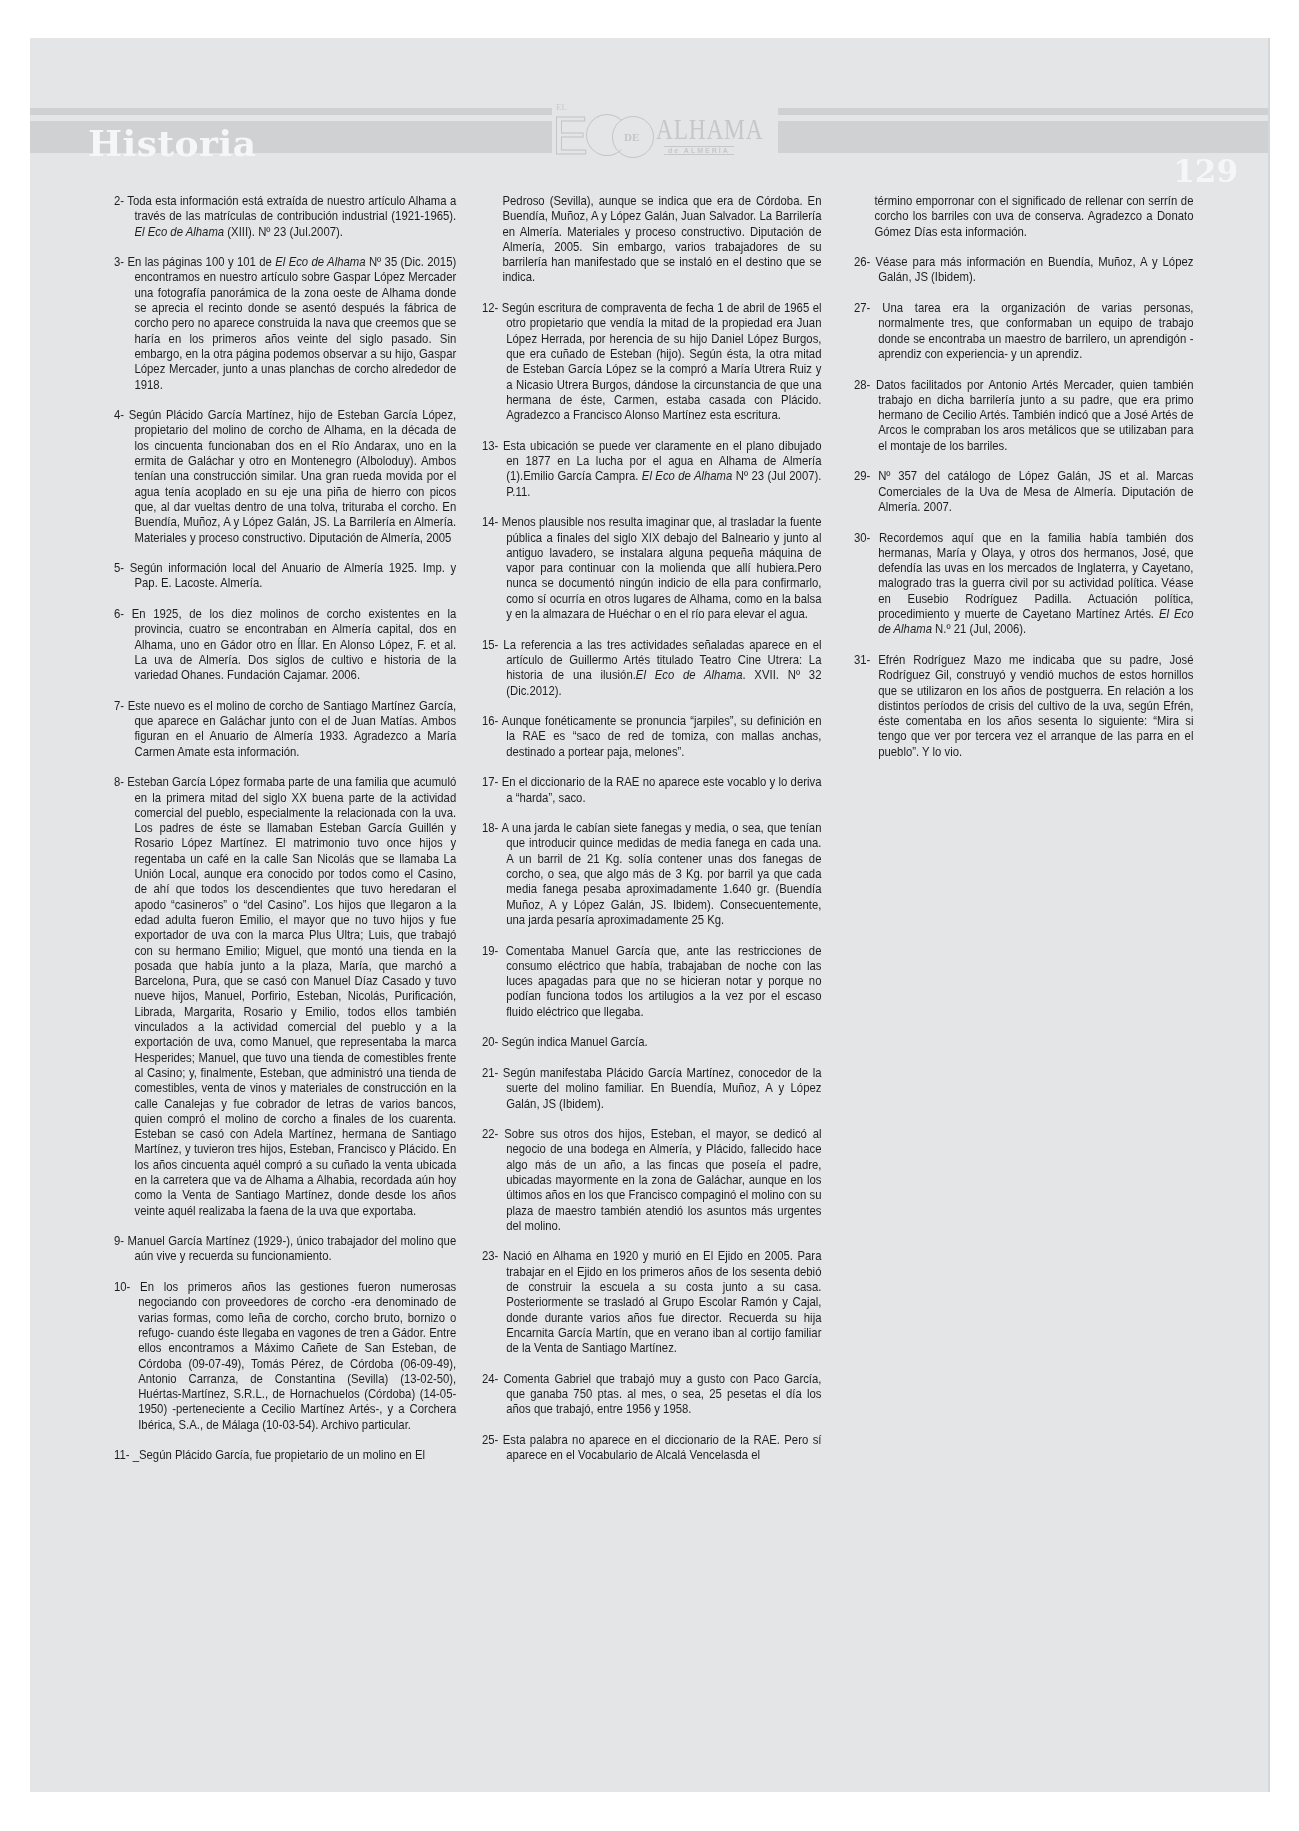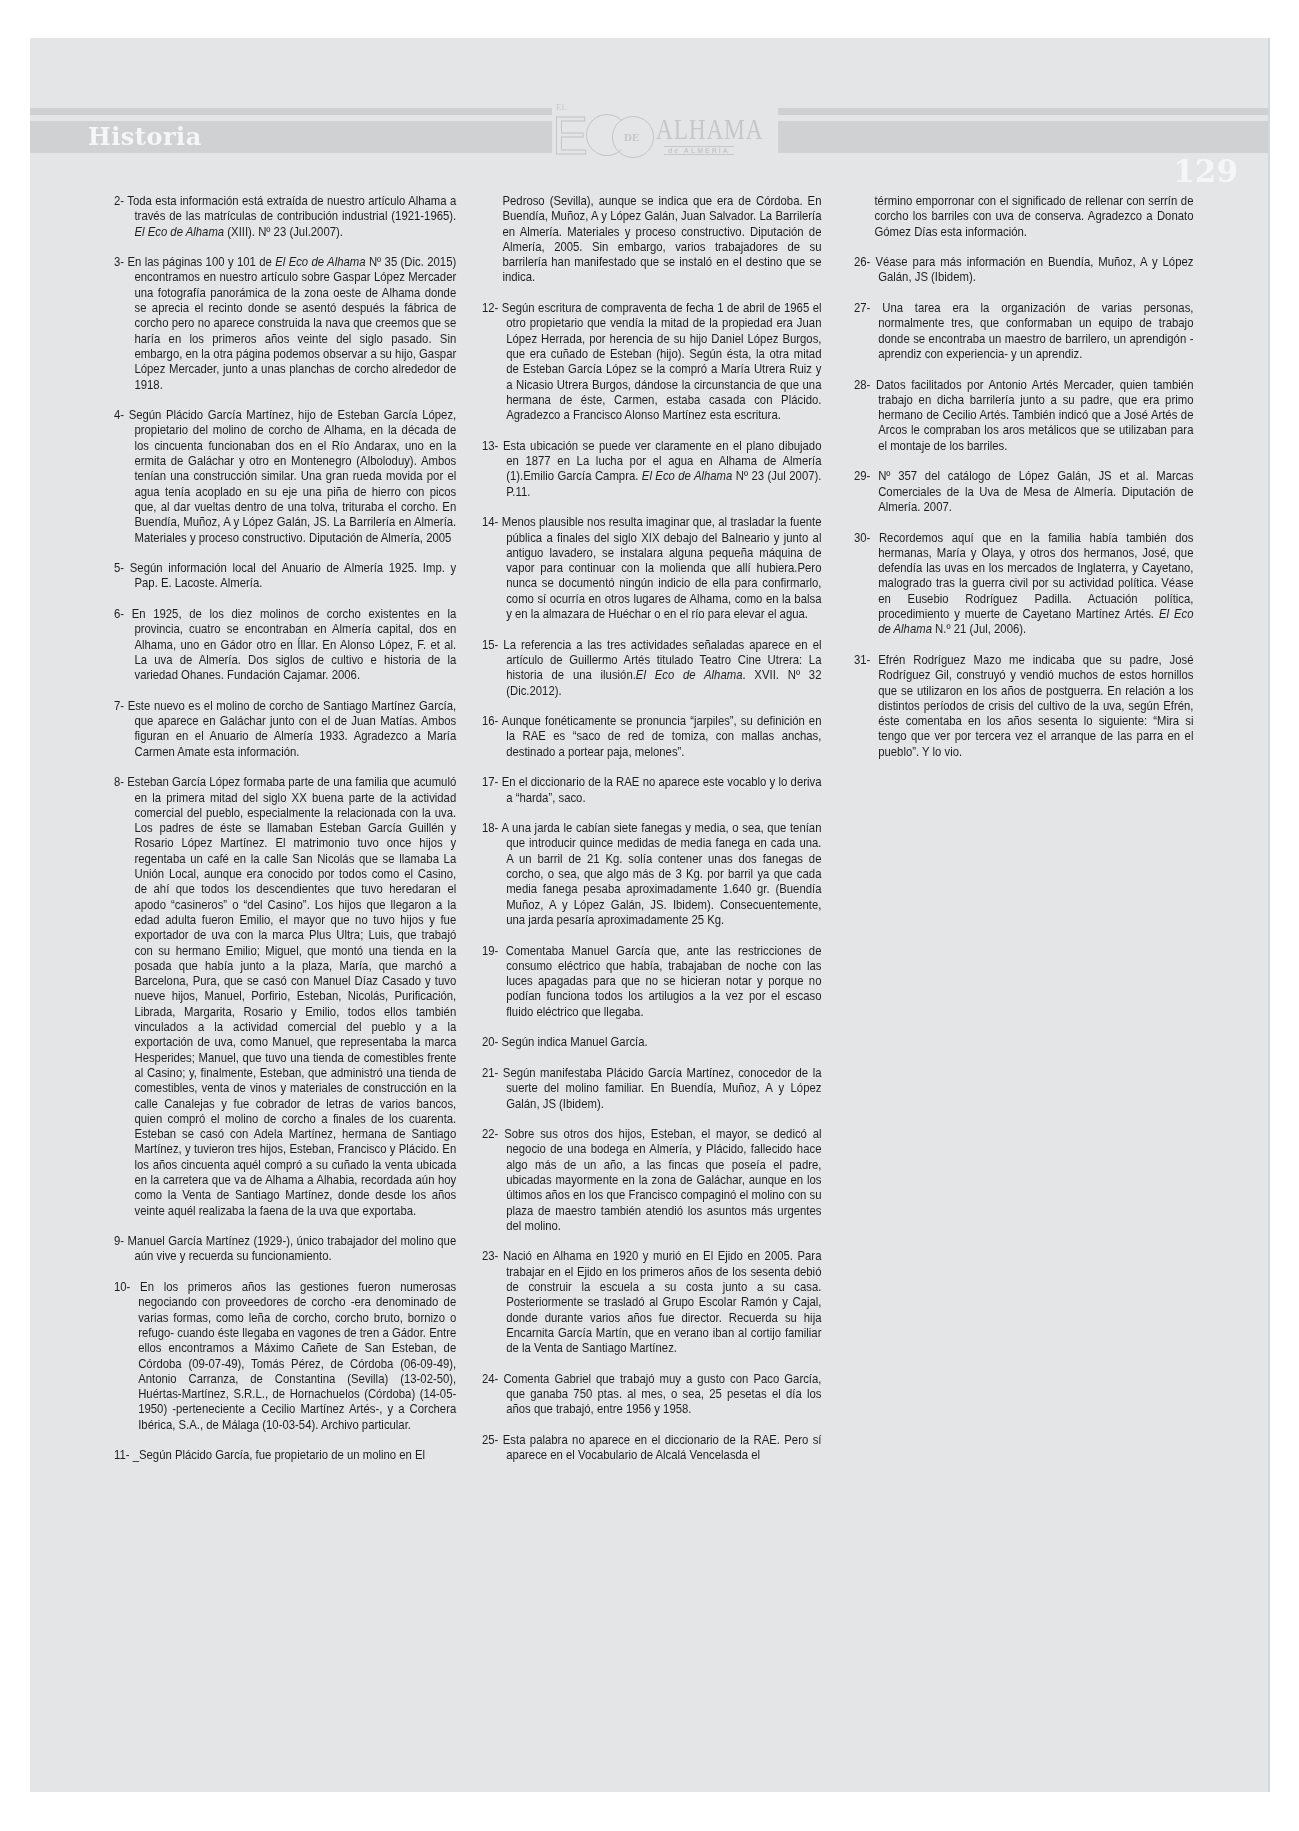--- a/index.html
+++ b/index.html
@@ -3,21 +3,21 @@
 <meta charset="utf-8">
 <style>
   html, body { margin:0; padding:0; background:#ffffff; }
   body { width:1299px; height:1831px; position:relative; overflow:hidden;
          font-family:"Liberation Sans", sans-serif; }
   .page { position:absolute; left:30px; top:38px; width:1238px; height:1754px;
           background:#e4e5e7; border-right:2px solid #d6d7d9; }
   .hdr-thin { position:absolute; left:0; top:70px; width:1238px; height:7px; background:#cfd0d2; }
   .hdr-bar { position:absolute; left:0; top:83px; width:1238px; height:32px; background:#d0d1d3; }
   .section-title { position:absolute; left:58px; top:84px; font-family:"DejaVu Serif", serif;
-          font-weight:bold; font-size:24px; color:#f6f6f6; letter-spacing:0.5px; }
+          font-weight:bold; font-size:36px; color:#f6f6f6; letter-spacing:0.5px; }
   .page-number { position:absolute; right:30px; top:81px; font-family:"DejaVu Serif", serif;
           font-weight:bold; font-size:31px; color:#f6f6f6;margin-top:34px; }
   .logo { position:absolute; left:522px; top:64px; width:226px; height:58px; background:#e4e5e7; }
   .logo-el { position:absolute; left:4px; top:0px; font-size:9px; color:#c8c9cb; font-family:"Liberation Serif", serif; }
   .logo-e { position:absolute; left:0px; top:6px; font-size:54px; line-height:54px; color:#e4e5e7;
             -webkit-text-stroke:1px #c4c5c7; font-family:"Liberation Sans", sans-serif; font-weight:300; }
   .logo-c { position:absolute; left:34px; top:12px; width:40px; height:40px; border:1.5px solid #c4c5c7; border-radius:50%; border-right-color:transparent; }
   .logo-o { position:absolute; left:60px; top:14px; width:40px; height:40px; border:1.5px solid #c4c5c7; border-radius:50%; }
   .logo-de { position:absolute; left:72px; top:29px; font-size:11px; font-weight:bold; color:#c4c5c7; font-family:"Liberation Serif", serif; }
   .logo-alhama { position:absolute; left:104px; top:10px; font-size:30px; color:#c6c7c9;

